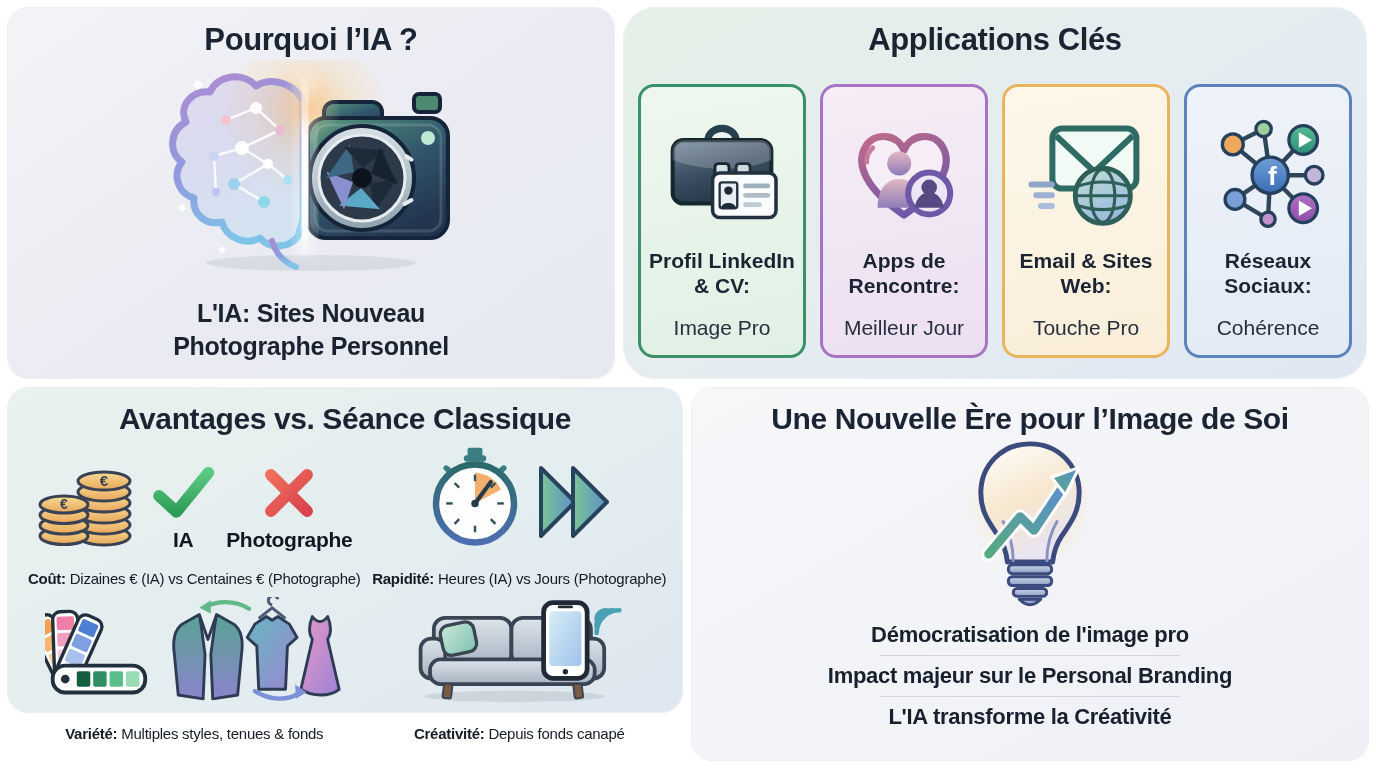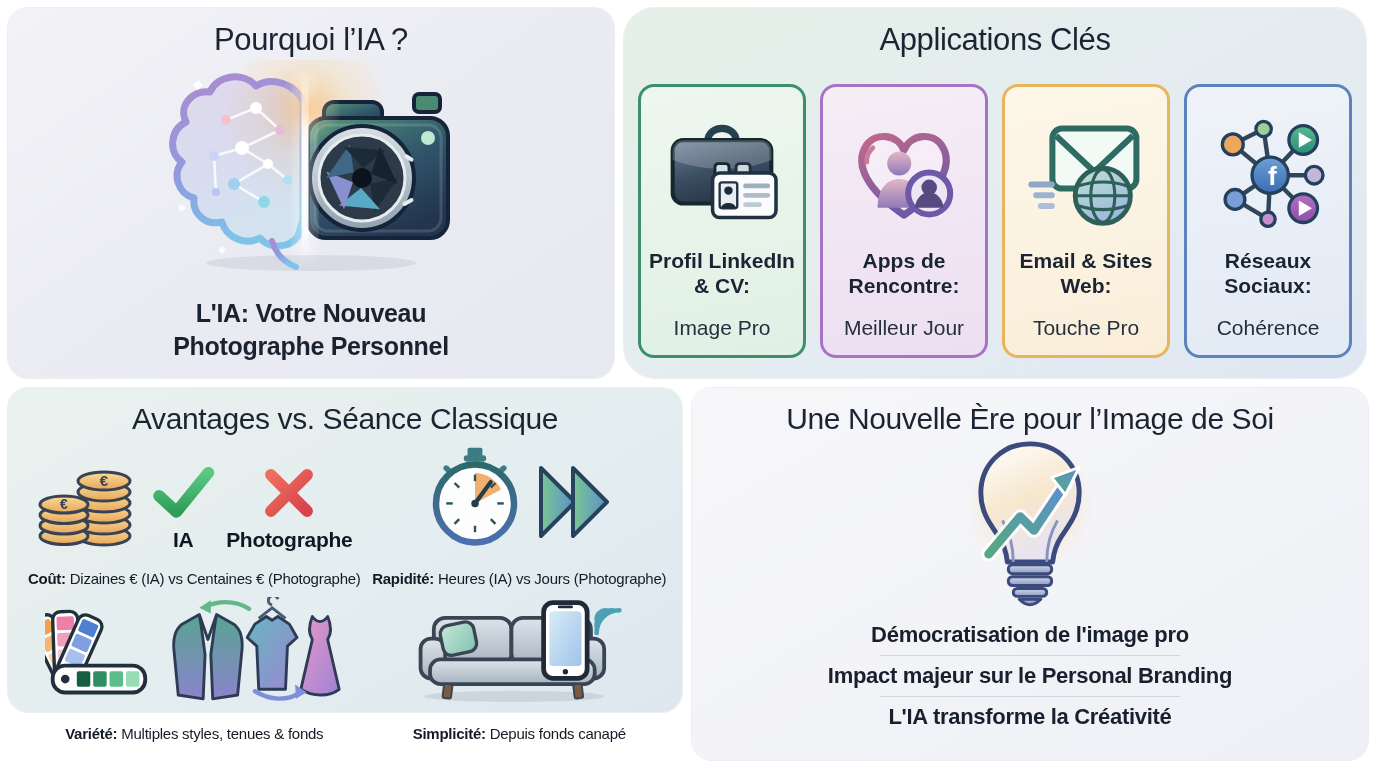--- a/index.html
+++ b/index.html
@@ -1,19 +1,19 @@
 <!DOCTYPE html>
 <html><head>
 <meta charset="utf-8">
 <style>
   html,body{margin:0;padding:0;background:#ffffff;width:1376px;height:768px;overflow:hidden;
     font-family:"Liberation Sans",sans-serif;-webkit-font-smoothing:antialiased;}
   .canvas{position:relative;width:1376px;height:768px;background:#ffffff;}
   .panel{position:absolute;border-radius:20px;box-shadow:0 0 0 1px rgba(180,186,200,.25);}
-  .panel h1{margin:14px 10px 0;text-align:center;font-weight:400;letter-spacing:-.4px;color:#1b2433;}
+  .panel h1{margin:14px 10px 0;text-align:center;font-weight:700;letter-spacing:-.4px;color:#1b2433;}
   #p-tl{left:8px;top:8px;width:606px;height:370px;
     background:linear-gradient(145deg,#f3f3f7 0%,#eaebf2 55%,#e7e9f1 100%);}
   #p-tr{left:624px;top:8px;width:742px;height:370px;
     background:linear-gradient(150deg,#e4f0e7 0%,#e5ecf1 55%,#dfe7f3 100%);border-radius:31px;}
   #p-bl{left:8px;top:388px;width:674px;height:324px;
     background:linear-gradient(150deg,#e9f2ee 0%,#e4edef 55%,#dee7f0 100%);}
   #p-br{left:692px;top:388px;width:676px;height:372px;
     background:linear-gradient(150deg,#f7f7fa 0%,#f2f3f7 60%,#eef0f6 100%);}
   #p-tl h1,#p-tr h1{font-size:31px;}
   #p-bl h1,#p-br h1{font-size:30px;}
@@ -143,21 +143,21 @@
           <path d="M26,144 l4,4 -4,4 -4,-4 z" fill="#ffffff" opacity=".9"></path>
           <path d="M66,186 l4,4 -4,4 -4,-4 z" fill="#ffffff" opacity=".85"></path>
         </g>
 
         <rect x="138" y="14" width="22" height="184" fill="#ffffff" opacity=".3" filter="url(#blur6)"></rect>
         <rect x="145.5" y="14" width="7" height="184" rx="3" fill="url(#beamG)"></rect>
         <circle cx="150" cy="52" r="34" fill="url(#glowO)" opacity=".6"></circle>
       </svg>
     </div>
     <div class="tl-caption">
-      <div>L'IA: Votre Nouveau</div>
+      <div>L'IA: Sites Nouveau</div>
       <div>Photographe Personnel</div>
     </div>
   </section>
 
   <section class="panel" id="p-tr">
     <h1>Applications Clés</h1>
     <div class="cards">
 
       <div class="card c0">
         <div class="card-icon">
@@ -500,21 +500,21 @@
                 <circle cx="159" cy="79" r="2.8" fill="#1f2937"></circle>
               </g>
               <g fill="none" stroke="#4aa0b5" stroke-width="5" stroke-linecap="round">
                 <path d="M192,24 a10,10 0 0 1 10,-10"></path>
                 <path d="M192,31 a17,17 0 0 1 17,-17"></path>
                 <path d="M192,38 a24,24 0 0 1 24,-24"></path>
               </g>
             </svg>
           </span>
         </div>
-        <p class="cap"><b>Simplicité:</b> <span>Depuis fonds canapé</span></p>
+        <p class="cap"><b>Créativité:</b> <span>Depuis fonds canapé</span></p>
       </div>
 
     </div>
   </section>
 
   <section class="panel" id="p-br">
     <h1>Une Nouvelle Ère pour l’Image de Soi</h1>
     <div class="bulb-wrap">
       <svg width="160" height="182" viewBox="0 0 160 185">
         <defs>

